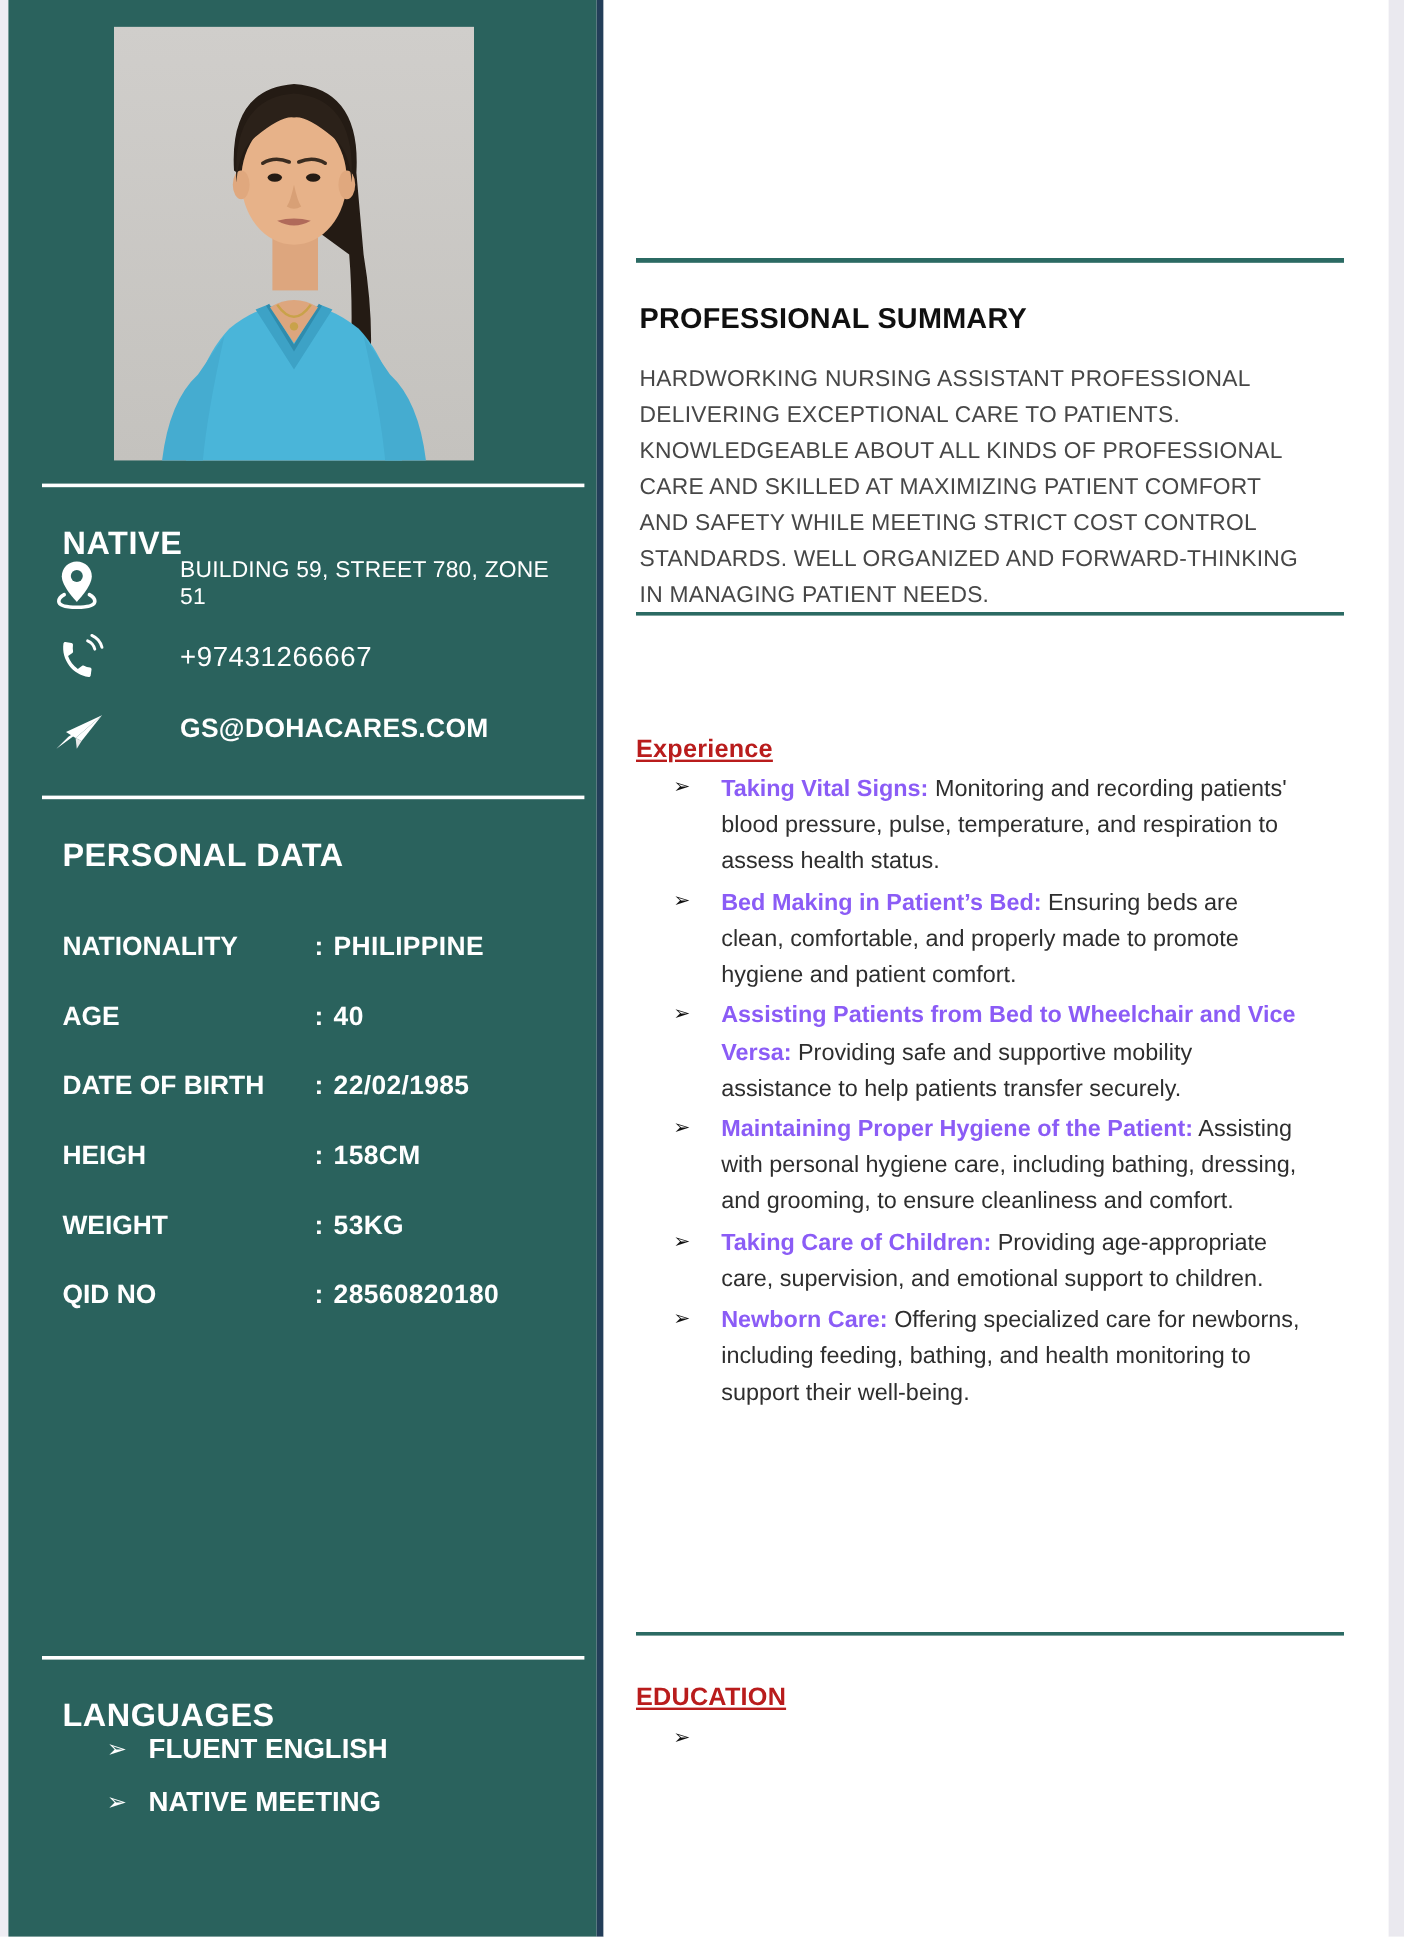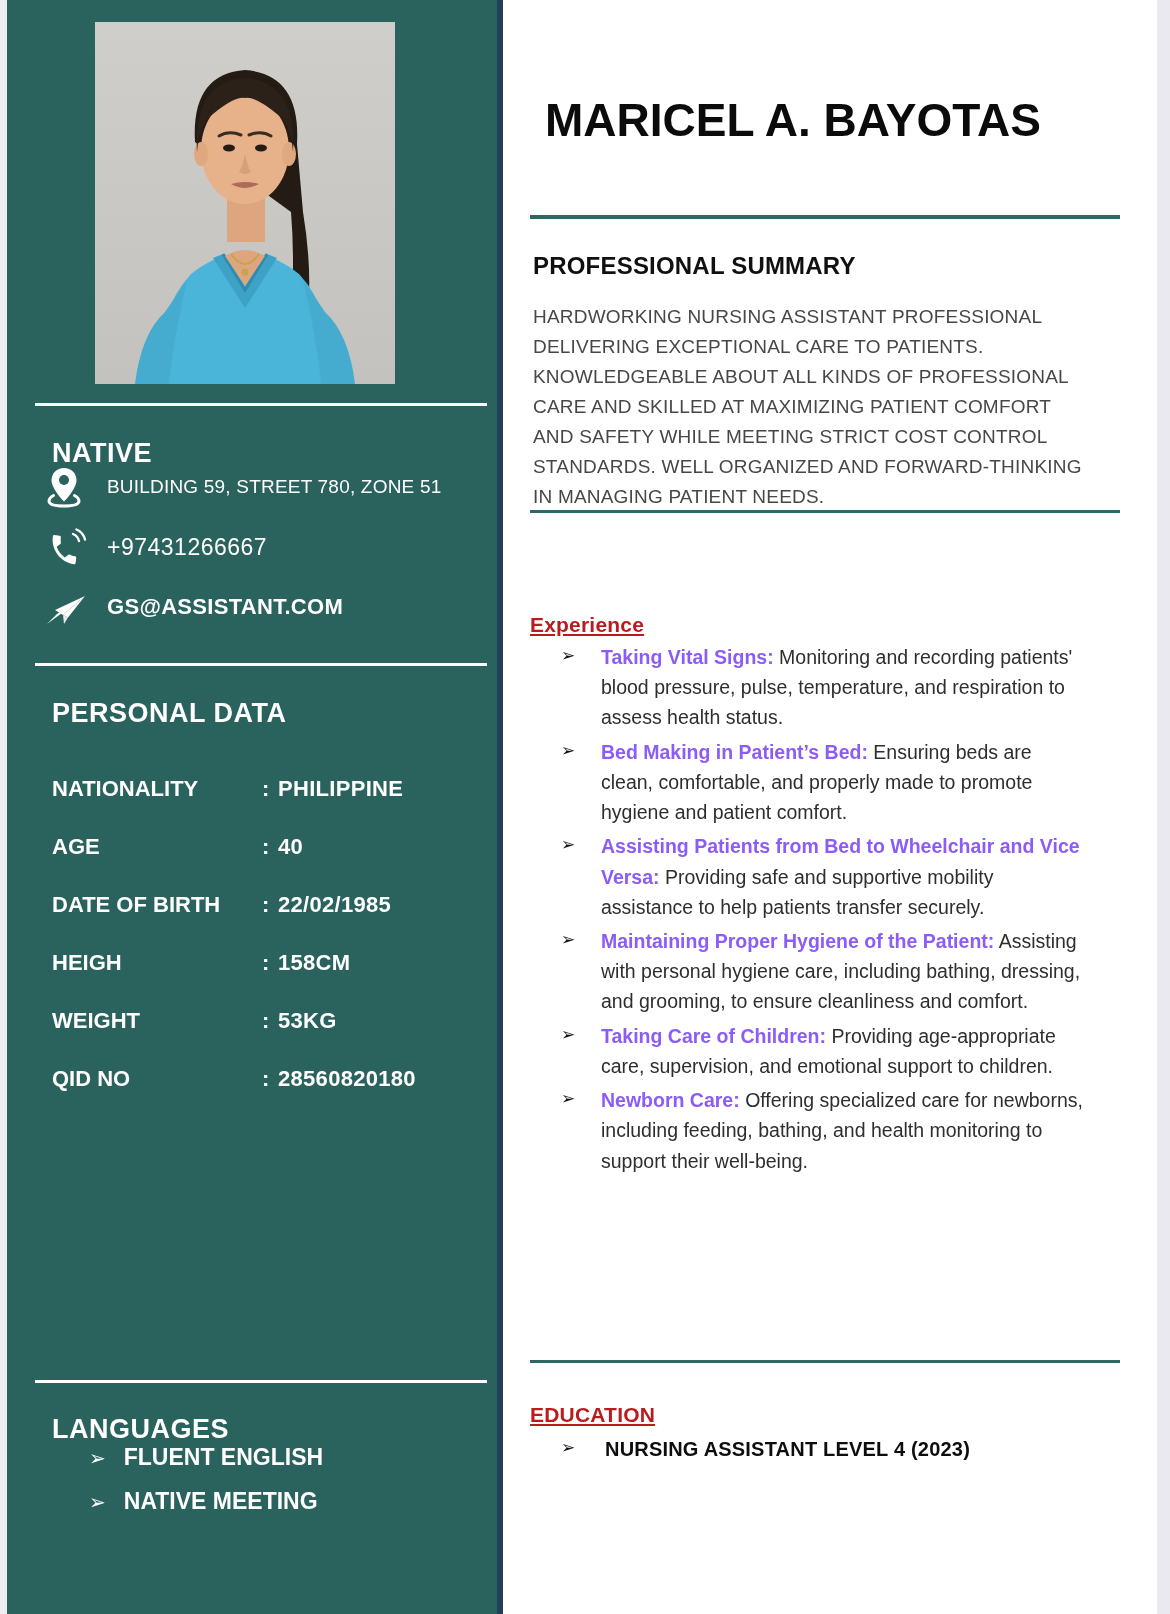--- a/index.html
+++ b/index.html
@@ -28,21 +28,21 @@
     overflow:hidden;
   }
   .sb-divider{
     position:absolute;left:28px;width:452px;height:3px;background:#ffffff;
   }
   .sb-heading{
     position:absolute;left:45px;
     font-size:27px;font-weight:bold;letter-spacing:.5px;color:#fff;
   }
   .contact-rows{position:absolute;left:36px;top:458px;right:20px;}
-  .contact-row{display:flex;align-items:center;height:58px;margin-bottom:2px;}
+  .contact-row{display:flex;align-items:center;height:58px;margin-bottom:2px;gap:43px;}
   .contact-icon{width:64px;flex-shrink:0;display:flex;align-items:center;justify-content:flex-start;}
   .contact-text-address{font-size:19px;font-weight:normal;letter-spacing:.2px;}
   .contact-text-phone{font-size:23px;font-weight:normal;letter-spacing:.5px;}
   .contact-text-email{font-size:22px;font-weight:bold;letter-spacing:.3px;}
 
   .pd-rows{position:absolute;left:45px;top:776px;right:20px;}
   .pd-row{display:flex;height:58px;align-items:flex-start;font-size:22px;font-weight:bold;}
   .pd-label{width:210px;flex-shrink:0;}
   .pd-colon{width:16px;flex-shrink:0;}
   .pd-value{letter-spacing:.3px;}
@@ -179,21 +179,21 @@
       </div>
       <div class="contact-row">
         <span class="contact-icon">
           <svg width="46" height="46" viewBox="0 0 46 46">
             <path d="M4 40 L42 12 L14 30 L4 40 Z" fill="#fff"></path>
             <path d="M42 12 L12 26 L20 31 Z" fill="#fff"></path>
             <path d="M20 31 L21 40 L25 33.5 Z" fill="#e8e8e8"></path>
             <path d="M42 12 L20 31 L25 33.5 Z" fill="#fff"></path>
           </svg>
         </span>
-        <span class="contact-text-email">GS@ASSISTANT.COM</span>
+        <span class="contact-text-email">GS@DOHACARES.COM</span>
       </div>
     </div>
 
     <div class="sb-divider" style="top:663px"></div>
     <h2 class="sb-heading" style="top:676px">PERSONAL DATA</h2>
 
     <div class="pd-rows">
   <div class="pd-row">
     <span class="pd-label">NATIONALITY</span>
     <span class="pd-colon">:</span>
@@ -243,21 +243,20 @@
   <li class="lang-item">
     <span class="lang-bullet">➢</span>
     <span>NATIVE MEETING</span>
   </li>
 </ul>
   </aside>
 
   <div class="divider-strip"></div>
 
   <main class="main">
-    <h1 class="name">MARICEL A. BAYOTAS</h1>
 
     <div class="m-divider m-div-1"></div>
     <h2 class="summary-heading">PROFESSIONAL SUMMARY</h2>
     <p class="summary-text">HARDWORKING NURSING ASSISTANT PROFESSIONAL DELIVERING EXCEPTIONAL CARE TO PATIENTS. KNOWLEDGEABLE ABOUT ALL KINDS OF PROFESSIONAL CARE AND SKILLED AT MAXIMIZING PATIENT COMFORT AND SAFETY WHILE MEETING STRICT COST CONTROL STANDARDS. WELL ORGANIZED AND FORWARD-THINKING IN MANAGING PATIENT NEEDS.</p>
 
     <div class="m-divider m-div-2"></div>
 
     <h3 class="section-heading exp-heading">Experience</h3>
     <ul class="exp-list">
   <li class="exp-item">
@@ -295,19 +294,18 @@
     <span class="exp-title">Newborn Care:</span>
     <span class="exp-desc">Offering specialized care for newborns, including feeding, bathing, and health monitoring to support their well-being.</span>
   </li>
 </ul>
 
     <div class="m-divider m-div-3"></div>
     <h3 class="section-heading edu-heading">EDUCATION</h3>
     <ul class="edu-list">
   <li class="edu-item">
     <span class="exp-bullet">➢</span>
-    <span class="edu-title">NURSING ASSISTANT LEVEL 4 (2023)</span>
   </li>
 </ul>
   </main>
 
   <div class="gutter-right"></div>
 </div>
 
 </body></html>

